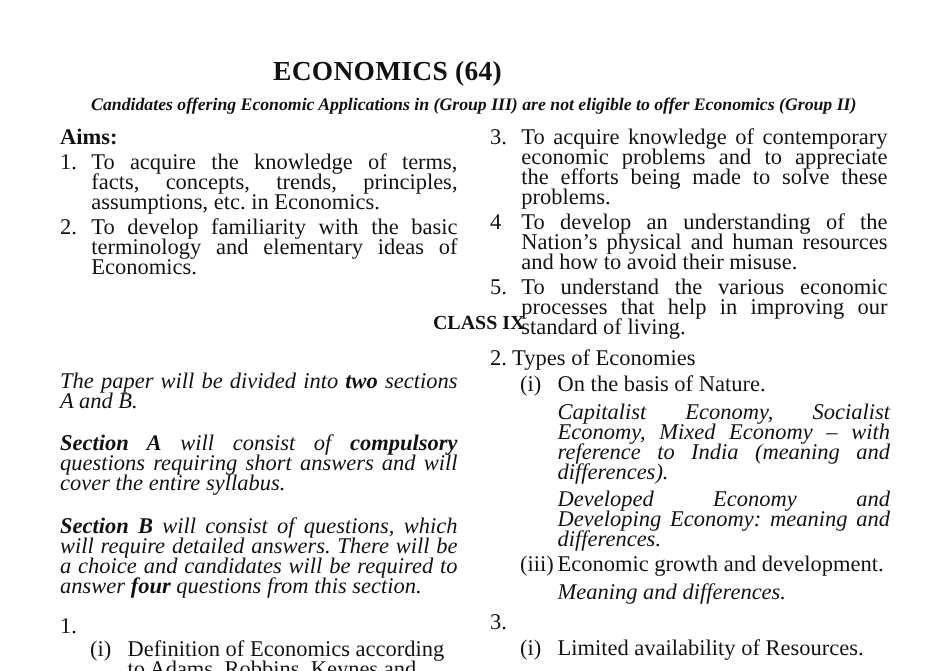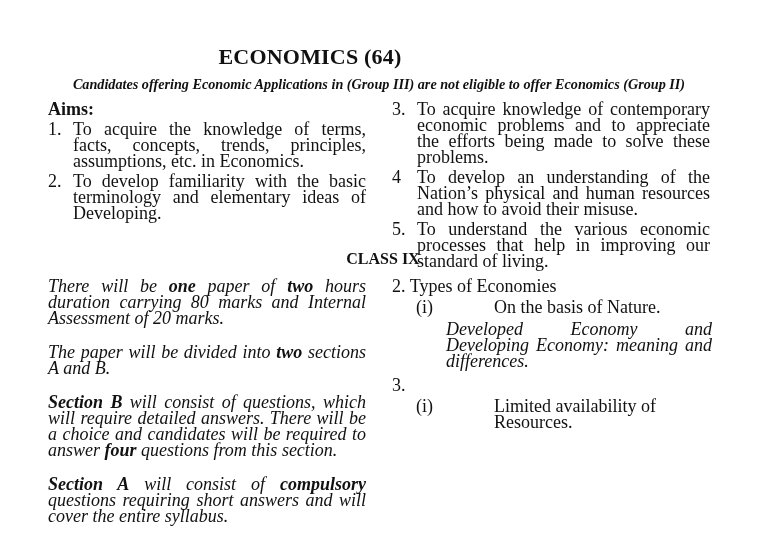--- a/index.html
+++ b/index.html
@@ -28,40 +28,40 @@
   .class-head {
     left: 4px; width: 758px; top: 250px; text-align: center;
     font-weight: bold; font-size: 16px;
   }
   .left-bottom { left: 48px; top: 278px; width: 318px; }
   .para { font-style: italic; text-align: justify; margin-bottom: 7px; }
   .para b { font-style: italic; }
   .right-bottom { left: 392px; top: 278px; width: 320px; }
   .sub-item { display: flex; margin-top: 3px; margin-left: 24px; }
   .sub-item .rn { width: 30px; flex: 0 0 30px; }
-  .sub-item .rt { flex: 1; margin-left: 48px; }
+  .sub-item .rt { flex: 1; }
   .desc { font-style: italic; margin-left: 54px; margin-top: 6px; margin-bottom: 4px; text-align: justify; }
   .section-head { display: flex; font-weight: normal; }
   .section-head .sn { width: 25px; flex: 0 0 25px; }
 </style>
 </head>
 <body>
 
 <div class="abs title">ECONOMICS (64)</div>
 <div class="abs subtitle">Candidates offering Economic Applications in (Group III) are not eligible to offer Economics (Group II)</div>
 
 <div class="abs col left-top">
   <div class="heading">Aims:</div>
   <div class="num-item">
     <span class="num">1.</span>
     <span class="txt">To acquire the knowledge of terms, facts, concepts, trends, principles, assumptions, etc. in Economics.</span>
   </div>
   <div class="num-item">
     <span class="num">2.</span>
-    <span class="txt">To develop familiarity with the basic terminology and elementary ideas of Developing.</span>
+    <span class="txt">To develop familiarity with the basic terminology and elementary ideas of Economics.</span>
   </div>
 </div>
 
 <div class="abs col right-top">
   <div class="num-item">
     <span class="num">3.</span>
     <span class="txt">To acquire knowledge of contemporary economic problems and to appreciate the efforts being made to solve these problems.</span>
   </div>
   <div class="num-item">
     <span class="num">4</span>
@@ -69,44 +69,49 @@
   </div>
   <div class="num-item">
     <span class="num">5.</span>
     <span class="txt">To understand the various economic processes that help in improving our standard of living.</span>
   </div>
 </div>
 
 <div class="abs class-head">CLASS IX</div>
 
 <div class="abs col left-bottom">
-  <p class="para" style="margin-top:0"><span>There will be </span><b>one</b><span> paper of </span><b>two</b><span> hours duration carrying 80 marks and Internal Assessment of 20 marks.</span></p>
   <p class="para"><span>The paper will be divided into </span><b>two</b><span> sections A and B.</span></p>
+  <p class="para"><b>Section A</b><span> will consist of </span><b>compulsory</b><span> questions requiring short answers and will cover the entire syllabus.</span></p>
   <p class="para"><b>Section B</b><span> will consist of questions, which will require detailed answers. There will be a choice and candidates will be required to answer </span><b>four</b><span> questions from this section.</span></p>
-  <p class="para"><b>Section A</b><span> will consist of </span><b>compulsory</b><span> questions requiring short answers and will cover the entire syllabus.</span></p>
 
   <div class="section-head" style="margin-top:16px">
     <span class="sn">1.</span>
   </div>
   <div class="sub-item">
     <span class="rn">(i)</span>
     <span class="rt">Definition of Economics according to Adams, Robbins, Keynes and Samuelson.</span>
   </div>
 </div>
 
 <div class="abs col right-bottom">
   <div class="section-head" style="display:block">
     <span>2.</span>
     <span>Types of Economies</span>
   </div>
   <div class="sub-item" style="margin-top:5px">
     <span class="rn">(i)</span>
     <span class="rt">On the basis of Nature.</span>
   </div>
+  <div class="desc">Capitalist Economy, Socialist Economy, Mixed Economy – with reference to India (meaning and differences).</div>
   <div class="desc">Developed Economy and Developing Economy: meaning and differences.</div>
+  <div class="sub-item">
+    <span class="rn">(iii)</span>
+    <span class="rt">Economic growth and development.</span>
+  </div>
+  <div class="desc">Meaning and differences.</div>
 
   <div class="section-head" style="margin-top:8px">
     <span class="sn">3.</span>
   </div>
   <div class="sub-item" style="margin-top:5px">
     <span class="rn">(i)</span>
     <span class="rt">Limited availability of Resources.</span>
   </div>
 </div>
 

